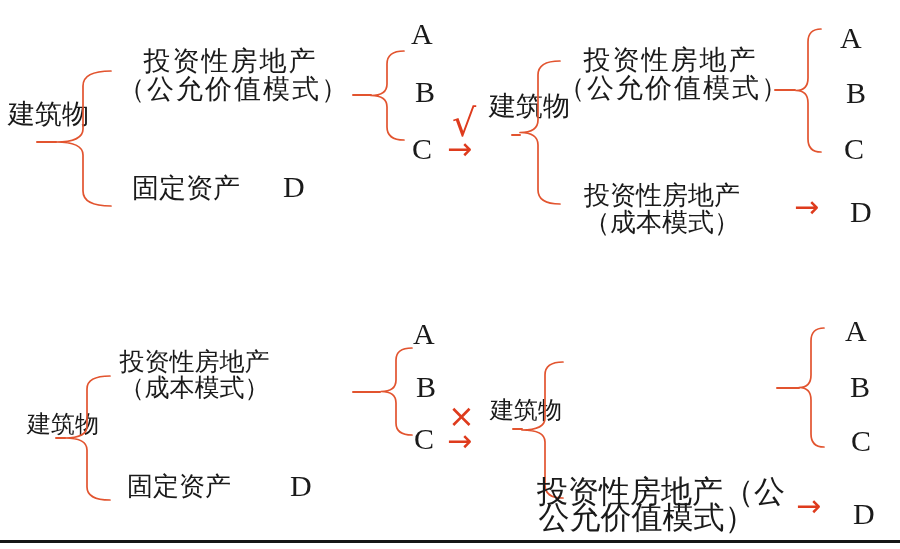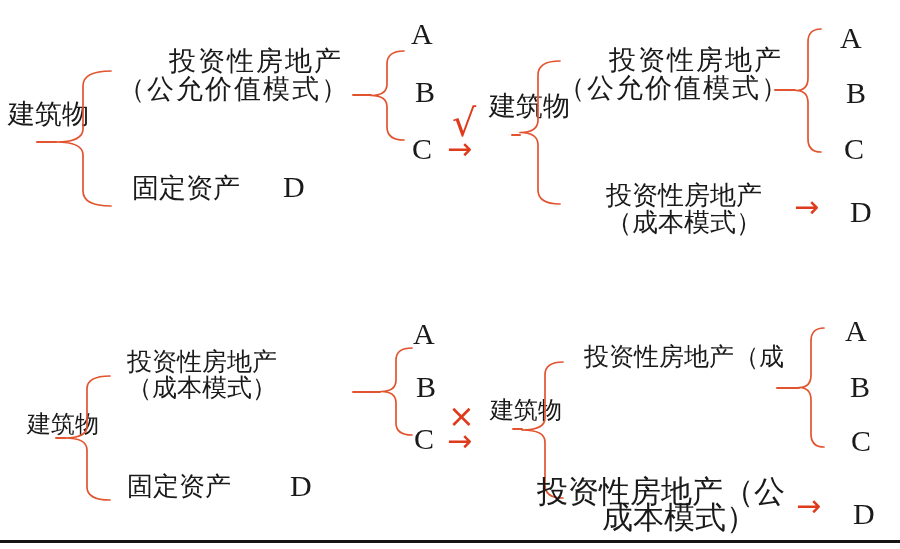--- a/index.html
+++ b/index.html
@@ -2,21 +2,21 @@
 <html><head>
 <meta charset="utf-8">
 <style>
   html,body{margin:0;padding:0;background:#ffffff;}
   #stage{
     position:relative;width:900px;height:549px;background:#ffffff;overflow:hidden;
     font-family:"Liberation Serif","DejaVu Serif",serif;color:#1a1a1a;
   }
   .abs{position:absolute;}
   .cjk{font-size:27px;line-height:28px;white-space:nowrap;}
-  .cjk-block{text-align:right;}
+  .cjk-block{text-align:center;}
   .cjk-block span{display:block;}
   .vroot{word-break:break-all;text-align:center;}
   .ltr{font-size:30px;line-height:1;}
   .dash{height:2px;background:#e2542f;border-radius:1px;}
   .mark{color:#de3b1d;line-height:1;font-family:"DejaVu Sans",sans-serif;}
   .brace{display:block;}
   .brace path{fill:none;stroke:#e2542f;stroke-width:1.7;stroke-linecap:round;stroke-linejoin:round;}
   .rule{background:#151515;}
 </style>
 </head>
@@ -100,31 +100,30 @@
   <div class="abs mark" style="left:448px;top:400px;font-size:32px;">×</div>
   <div class="abs mark" style="left:447px;top:426px;font-size:30px;">→</div>
 
   <div class="abs cjk vroot" style="left:490px;top:398px;width:26px;font-size:24px;line-height:25.5px;">建筑物</div>
   <div class="abs dash" style="left:512px;top:428px;width:11px;"></div>
   <svg class="abs brace" style="left:521px;top:361px;" width="43" height="138" viewBox="0 0 43 138">
     <path d="M42,1 Q24,1 24,14 L24,57 Q24,69 1,69 Q24,69 24,81 L24,124 Q24,137 42,137"></path>
   </svg>
 
   <div class="abs cjk cjk-block" style="left:564px;top:344px;width:220px;font-size:25px;line-height:26px;">
-    <span>投资性房地产（成</span>
   </div>
   <div class="abs dash" style="left:776px;top:387px;width:24px;"></div>
   <svg class="abs brace" style="left:798px;top:327px;" width="27" height="122" viewBox="0 0 27 122">
     <path d="M26,1 Q13,1 13,14 L13,48 Q13,60.5 1,60.5 Q13,60.5 13,73 L13,107 Q13,120 26,120"></path>
   </svg>
   <div class="abs ltr" style="left:845px;top:316px;">A</div>
   <div class="abs ltr" style="left:850px;top:372px;">B</div>
   <div class="abs ltr" style="left:851px;top:426px;">C</div>
 
   <div class="abs cjk cjk-block" style="left:537px;top:479px;width:220px;font-size:31px;line-height:26px;">
     <span>投资性房地产（公</span>
-    <span>成本模式）</span>
+    <span>公允价值模式）</span>
   </div>
   <div class="abs mark" style="left:796px;top:491px;font-size:30px;">→</div>
   <div class="abs ltr" style="left:853px;top:499px;">D</div>
 
   <div class="abs rule" style="left:0;top:540px;width:900px;height:3px;"></div>
 </div>
 
 </body></html>

